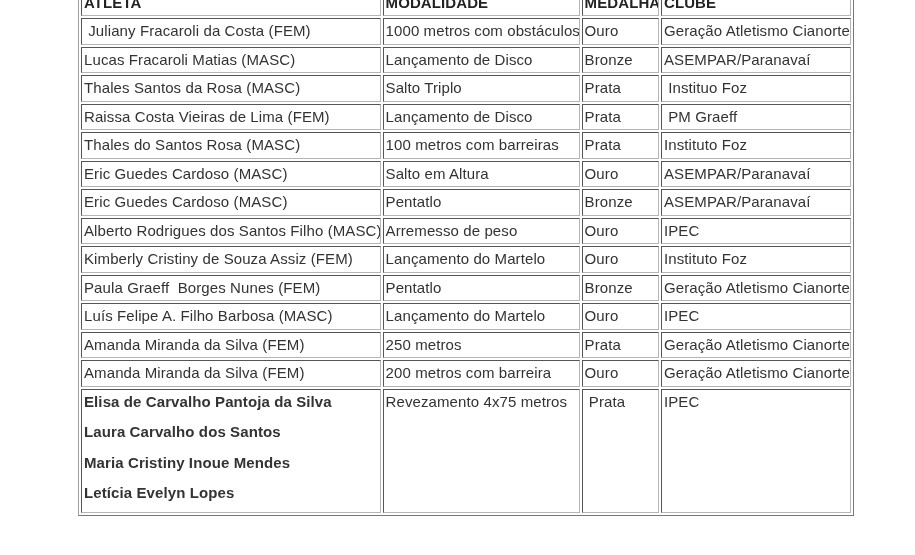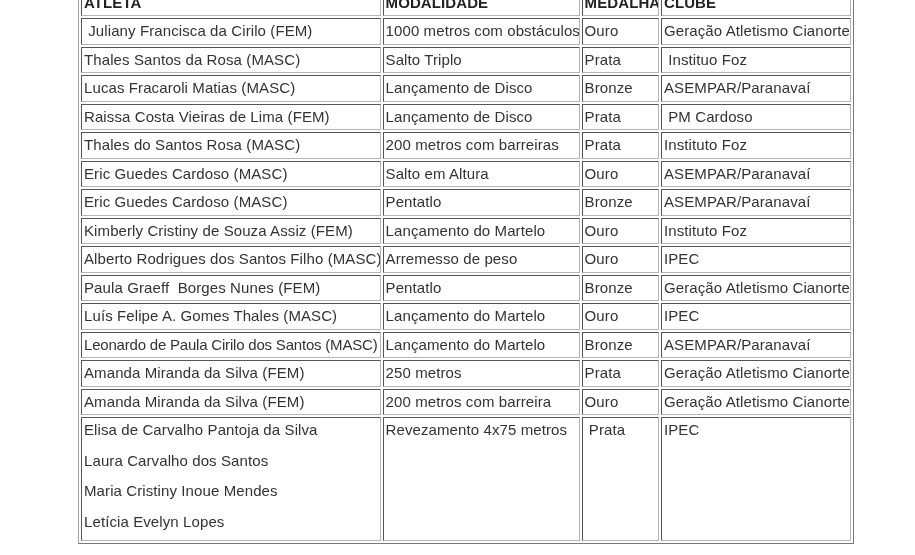--- a/index.html
+++ b/index.html
@@ -47,20 +47,21 @@
     color: #222;
     height: 22px;
   }
   col.c1 { width: 298px; }
   col.c2 { width: 196px; }
   col.c3 { width: 77px; }
   col.c4 { width: 189px; }
   .relay-names div {
     line-height: 24px;
     margin-bottom: 6.5px;
+    font-weight: bold;
   }
   .relay-cell { height: 120px !important; }
 </style>
 </head>
 <body>
 
 <div class="wrap">
   <table class="results">
     <colgroup>
         <col class="c1">
@@ -71,90 +72,84 @@
     <thead>
       <tr>
         <th>ATLETA</th>
         <th>MODALIDADE</th>
         <th>MEDALHA</th>
         <th>CLUBE</th>
       </tr>
     </thead>
     <tbody id="tbody">
       <tr>
-        <td style="white-space:pre"> Juliany Francisca da Cirilo (FEM)</td>
+        <td style="white-space:pre"> Juliany Fracaroli da Costa (FEM)</td>
         <td>1000 metros com obstáculos</td>
         <td>Ouro</td>
         <td>Geração Atletismo Cianorte</td>
+      </tr>
+      <tr>
+        <td>Lucas Fracaroli Matias (MASC)</td>
+        <td>Lançamento de Disco</td>
+        <td>Bronze</td>
+        <td>ASEMPAR/Paranavaí</td>
       </tr>
       <tr>
         <td>Thales Santos da Rosa (MASC)</td>
         <td>Salto Triplo</td>
         <td>Prata</td>
         <td style="white-space:pre"> Instituo Foz</td>
       </tr>
       <tr>
-        <td>Lucas Fracaroli Matias (MASC)</td>
-        <td>Lançamento de Disco</td>
-        <td>Bronze</td>
-        <td>ASEMPAR/Paranavaí</td>
-      </tr>
-      <tr>
         <td>Raissa Costa Vieiras de Lima (FEM)</td>
         <td>Lançamento de Disco</td>
         <td>Prata</td>
-        <td style="white-space:pre"> PM Cardoso</td>
+        <td style="white-space:pre"> PM Graeff</td>
       </tr>
       <tr>
         <td>Thales do Santos Rosa (MASC)</td>
-        <td>200 metros com barreiras</td>
+        <td>100 metros com barreiras</td>
         <td>Prata</td>
         <td>Instituto Foz</td>
       </tr>
       <tr>
         <td>Eric Guedes Cardoso (MASC)</td>
         <td>Salto em Altura</td>
         <td>Ouro</td>
         <td>ASEMPAR/Paranavaí</td>
       </tr>
       <tr>
         <td>Eric Guedes Cardoso (MASC)</td>
         <td>Pentatlo</td>
         <td>Bronze</td>
         <td>ASEMPAR/Paranavaí</td>
       </tr>
       <tr>
+        <td>Alberto Rodrigues dos Santos Filho (MASC)</td>
+        <td>Arremesso de peso</td>
+        <td>Ouro</td>
+        <td>IPEC</td>
+      </tr>
+      <tr>
         <td>Kimberly Cristiny de Souza Assiz (FEM)</td>
         <td>Lançamento do Martelo</td>
         <td>Ouro</td>
         <td>Instituto Foz</td>
-      </tr>
-      <tr>
-        <td>Alberto Rodrigues dos Santos Filho (MASC)</td>
-        <td>Arremesso de peso</td>
-        <td>Ouro</td>
-        <td>IPEC</td>
       </tr>
       <tr>
         <td style="white-space:pre">Paula Graeff  Borges Nunes (FEM)</td>
         <td>Pentatlo</td>
         <td>Bronze</td>
         <td>Geração Atletismo Cianorte</td>
       </tr>
       <tr>
-        <td>Luís Felipe A. Gomes Thales (MASC)</td>
+        <td>Luís Felipe A. Filho Barbosa (MASC)</td>
         <td>Lançamento do Martelo</td>
         <td>Ouro</td>
         <td>IPEC</td>
-      </tr>
-      <tr>
-        <td style="letter-spacing:-0.2px">Leonardo de Paula Cirilo dos Santos (MASC)</td>
-        <td>Lançamento do Martelo</td>
-        <td>Bronze</td>
-        <td>ASEMPAR/Paranavaí</td>
       </tr>
       <tr>
         <td>Amanda Miranda da Silva (FEM)</td>
         <td>250 metros</td>
         <td>Prata</td>
         <td>Geração Atletismo Cianorte</td>
       </tr>
       <tr>
         <td>Amanda Miranda da Silva (FEM)</td>
         <td>200 metros com barreira</td>

